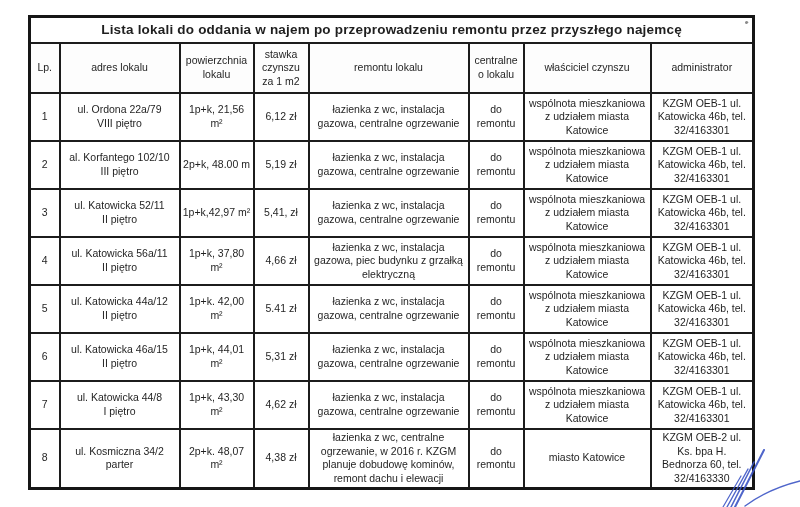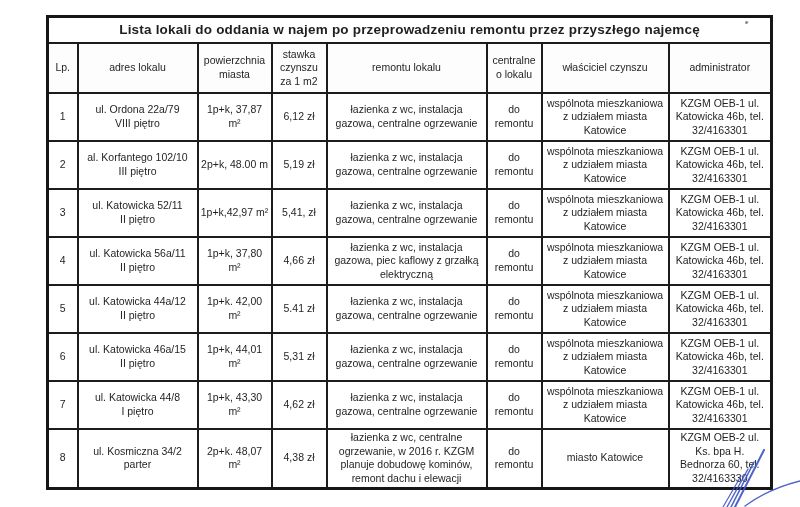--- a/index.html
+++ b/index.html
@@ -14,21 +14,21 @@
     position: relative;
     overflow: hidden;
     color: #1f1f1f;
   }
   .page {
     position: absolute;
     inset: 0;
   }
   table.doc-table {
     position: absolute;
-    left: 46px;
+    left: 28px;
     top: 15px;
     width: 724px;
     border-collapse: collapse;
     table-layout: fixed;
     border: 3px solid #161616;
   }
   table.doc-table th,
   table.doc-table td {
     border: 2px solid #1c1c1c;
     padding: 1px 2px;
@@ -101,37 +101,37 @@
       <col style="width:127px">
       <col style="width:103px">
     </colgroup>
     <thead>
       <tr class="title-row">
         <th colspan="8">Lista lokali do oddania w najem po przeprowadzeniu remontu przez przyszłego najemcę</th>
       </tr>
       <tr class="header-row">
         <th>Lp.</th>
         <th>adres lokalu</th>
-        <th>powierzchnia miasta</th>
+        <th>powierzchnia lokalu</th>
         <th>stawka czynszu za 1 m2</th>
         <th>remontu lokalu</th>
         <th>centralne o lokalu</th>
         <th>właściciel czynszu</th>
         <th>administrator</th>
       </tr>
     </thead>
     <tbody>
 
       <tr class="data-row">
         <td class="c-lp">1</td>
         <td class="c-addr">
           <span class="addr1">ul. Ordona 22a/79</span>
           <span class="addr2">VIII piętro</span>
         </td>
-        <td class="c-area">1p+k, 37,87 m²</td>
+        <td class="c-area">1p+k, 21,56 m²</td>
         <td class="c-rate">6,12 zł</td>
         <td class="c-std">łazienka z wc, instalacja gazowa, centralne ogrzewanie</td>
         <td class="c-info">do remontu</td>
         <td class="c-owner">wspólnota mieszkaniowa z udziałem miasta Katowice</td>
         <td class="c-admin">KZGM OEB-1 ul. Katowicka 46b, tel. 32/4163301</td>
       </tr>
 
       <tr class="data-row">
         <td class="c-lp">2</td>
         <td class="c-addr">
@@ -161,21 +161,21 @@
       </tr>
 
       <tr class="data-row">
         <td class="c-lp">4</td>
         <td class="c-addr">
           <span class="addr1">ul. Katowicka 56a/11</span>
           <span class="addr2">II piętro</span>
         </td>
         <td class="c-area">1p+k, 37,80 m²</td>
         <td class="c-rate">4,66 zł</td>
-        <td class="c-std">łazienka z wc, instalacja gazowa, piec kaflowy z grzałką elektryczną</td>
+        <td class="c-std">łazienka z wc, instalacja gazowa, piec budynku z grzałką elektryczną</td>
         <td class="c-info">do remontu</td>
         <td class="c-owner">wspólnota mieszkaniowa z udziałem miasta Katowice</td>
         <td class="c-admin">KZGM OEB-1 ul. Katowicka 46b, tel. 32/4163301</td>
       </tr>
 
       <tr class="data-row">
         <td class="c-lp">5</td>
         <td class="c-addr">
           <span class="addr1">ul. Katowicka 44a/12</span>
           <span class="addr2">II piętro</span>

